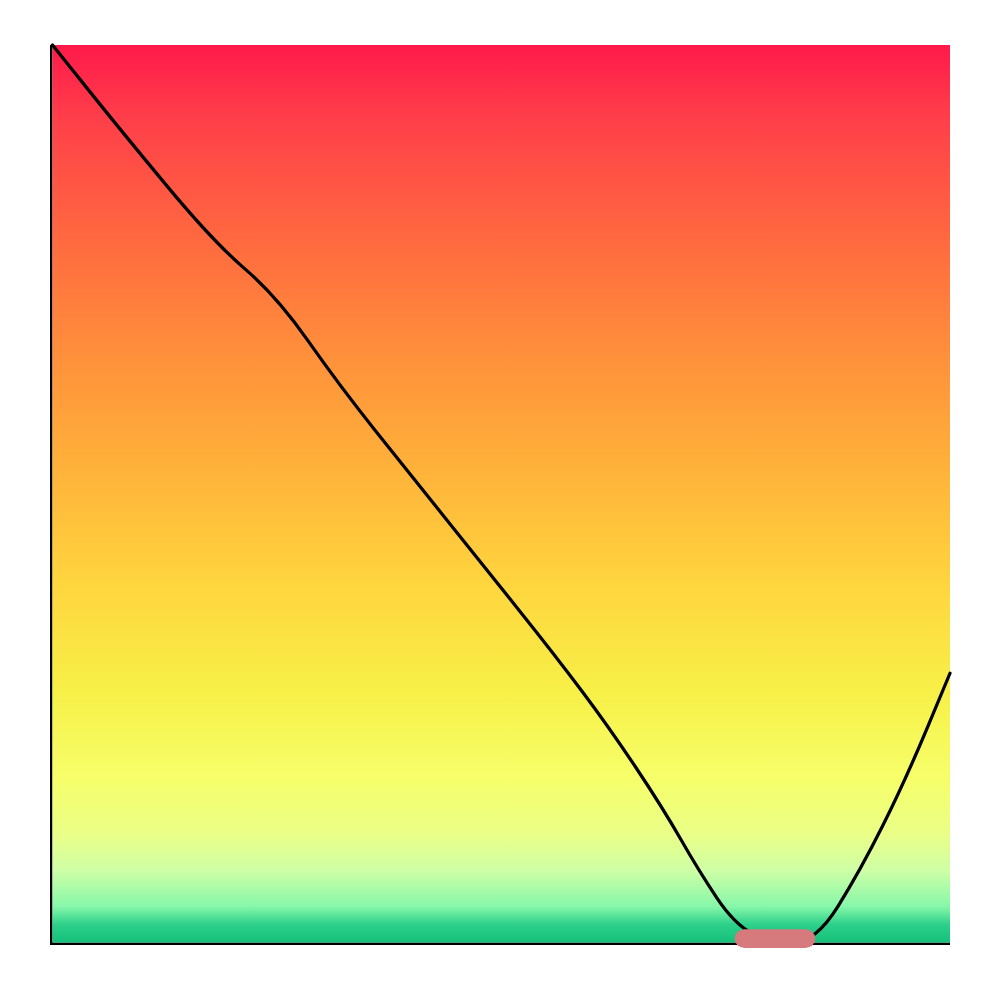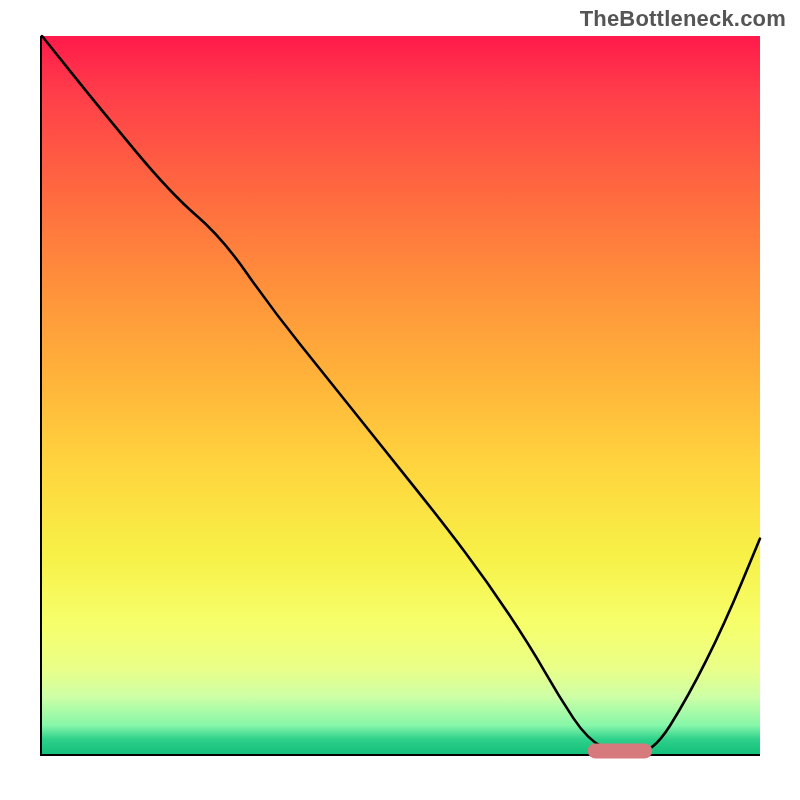--- a/index.html
+++ b/index.html
@@ -66,21 +66,20 @@
   .trough-mark {
     fill: #d67a7e;
     rx: 8;
   }
 </style>
 </head>
 <body>
 
 <div class="container">
 
-  <div class="watermark">TheBottleneck.com</div>
 
   <div class="plot-area">
     <div class="gradient"></div>
 
     <svg class="overlay" viewBox="0 0 720 720" preserveAspectRatio="none">
       <path id="curve-path" fill="none" stroke="#000000" stroke-width="2.6" stroke-linecap="round" stroke-linejoin="round" d="M 0.0 0.0 Q 0.0 0.0 28.8 36.0 Q 57.6 72.0 93.6 115.2 Q 129.6 158.4 154.8 180.0 Q 180.0 201.6 205.2 237.6 Q 230.4 273.6 259.2 309.6 Q 288.0 345.6 316.8 381.6 Q 345.6 417.6 374.4 453.6 Q 403.2 489.6 424.8 518.4 Q 446.4 547.2 468.0 579.6 Q 489.6 612.0 504.0 637.2 Q 518.4 662.4 532.8 684.0 Q 547.2 705.6 561.6 712.8 Q 576.0 720.0 594.0 720.0 Q 612.0 720.0 630.0 691.2 Q 648.0 662.4 666.0 626.4 Q 684.0 590.4 702.0 547.2 T 720.0 504.0"></path>
       <rect id="trough-rect" class="trough-mark" height="15" rx="7" x="547.2" y="709.4" width="64.8"></rect>
     </svg>
   </div>
 

